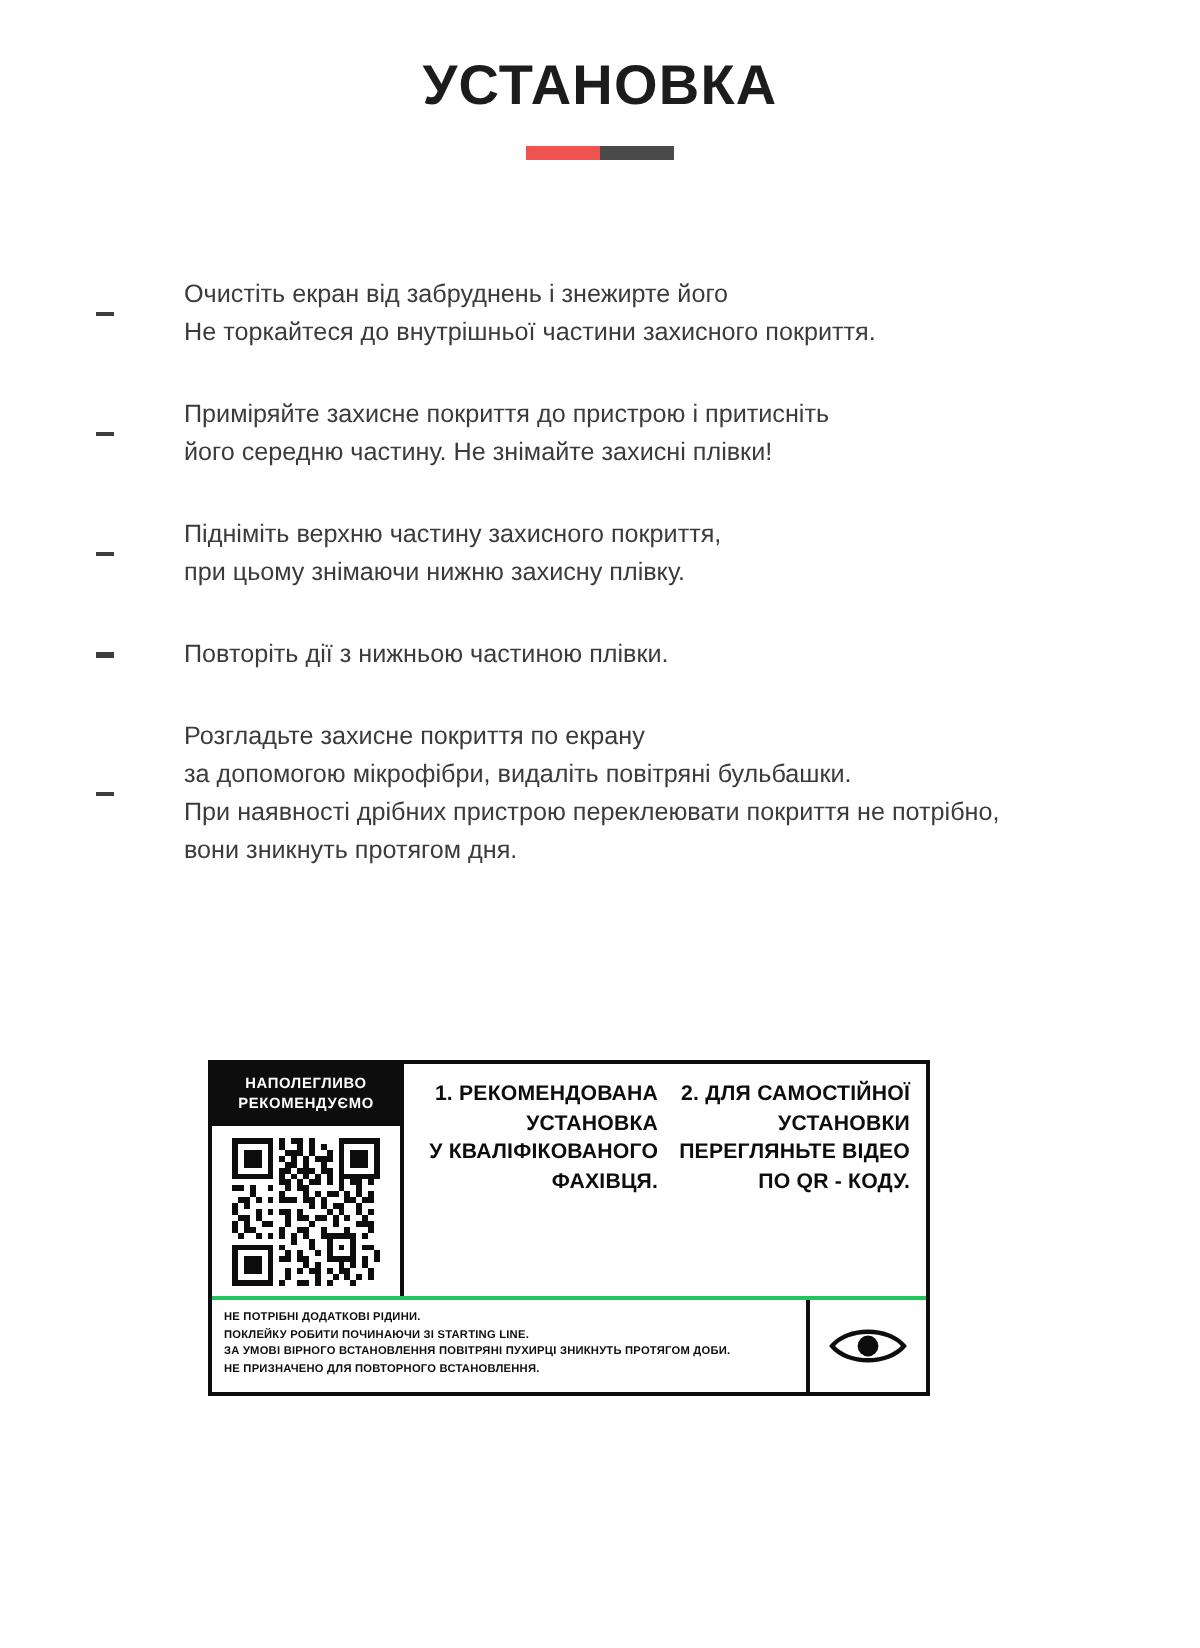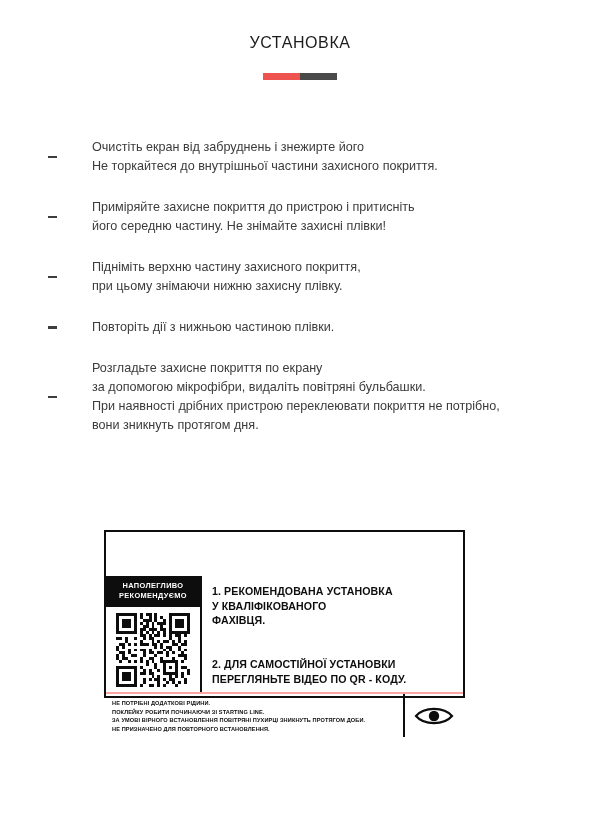--- a/index.html
+++ b/index.html
@@ -14,22 +14,22 @@
     overflow: hidden;
     position: relative;
   }
 
   
   .page-header {
     padding-top: 30px;
     text-align: center;
   }
   .page-title {
-    font-size: 16px;
-    font-weight: 400;
+    font-size: 28px;
+    font-weight: 700;
     letter-spacing: 0.6px;
     color: #1c1c1c;
     margin: 0;
     line-height: 26px;
   }
   .title-rule {
     width: 74px;
     height: 7px;
     margin: 17px auto 0 auto;
     display: flex;
@@ -79,22 +79,21 @@
     height: 168px;
     border: 2px solid #0d0d0d;
     background: #ffffff;
     box-sizing: border-box;
     display: flex;
     flex-direction: column;
   }
   .sticker-main {
     display: flex;
     flex: 0 0 116px;
-    border-bottom: 2px solid #fca5a5;
-    margin-top: 44px;
+    border-bottom: 2px solid #22c55e;
   }
   .sticker-qr-panel {
     flex: 0 0 94px;
     border-right: 2px solid #0d0d0d;
     display: flex;
     flex-direction: column;
     background: #ffffff;
   }
   .qr-headline {
     background: #0d0d0d;
@@ -115,22 +114,23 @@
   }
   .qr-code {
     width: 74px;
     height: 74px;
     display: block;
   }
   .sticker-text-panel {
     flex: 1 1 auto;
     padding: 8px 8px 6px 10px;
     display: flex;
-    flex-direction: column;
+    flex-direction: row;
     justify-content: space-between;
+    text-align: right;
   }
   .sticker-para {
     font-size: 10.6px;
     font-weight: bold;
     line-height: 14.5px;
     color: #0d0d0d;
     letter-spacing: 0.1px;
   }
   .sticker-footer {
     flex: 1 1 auto;

